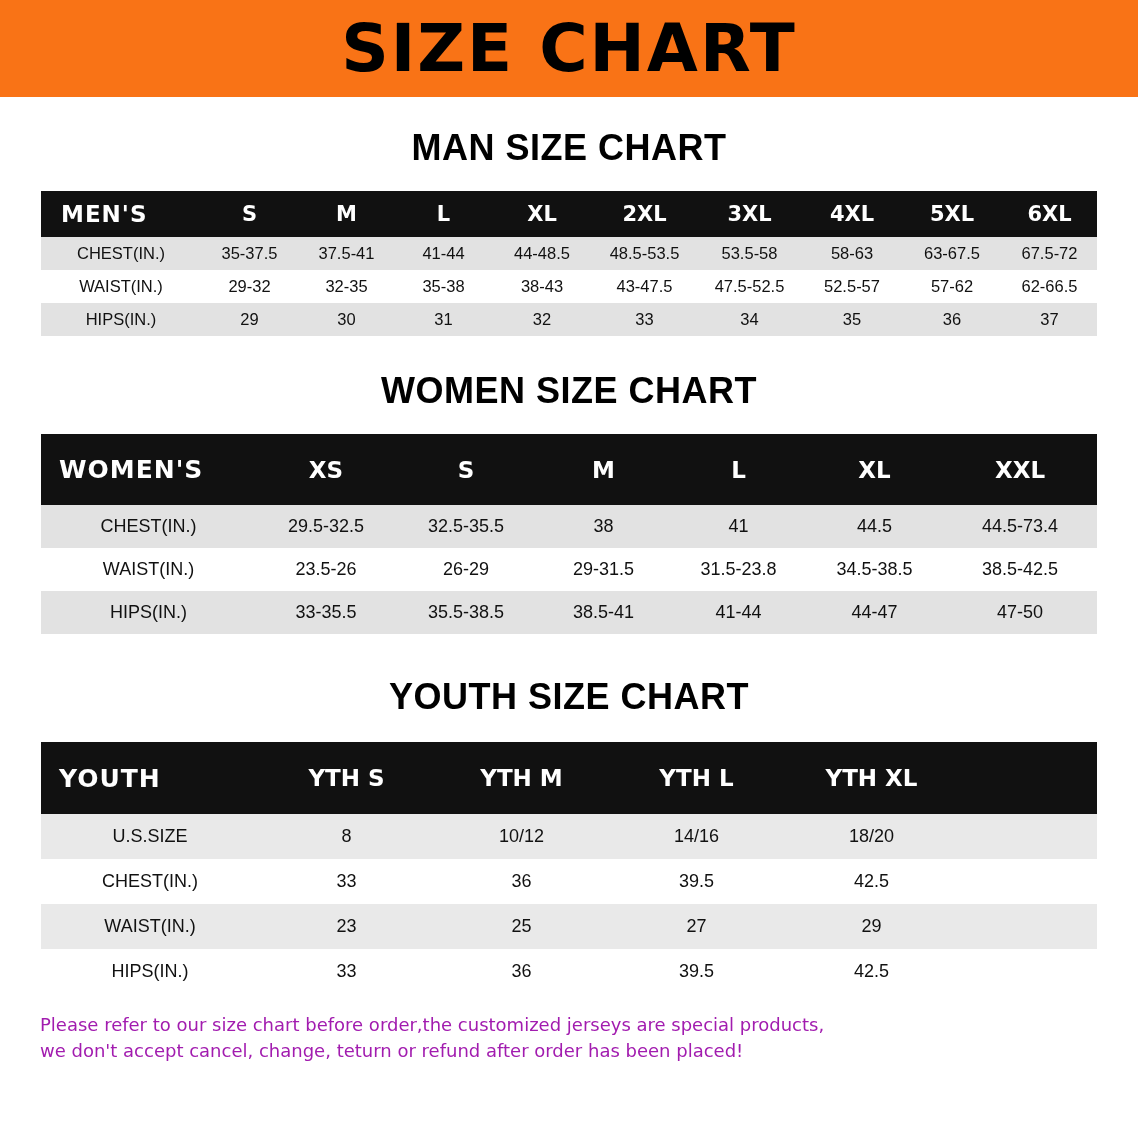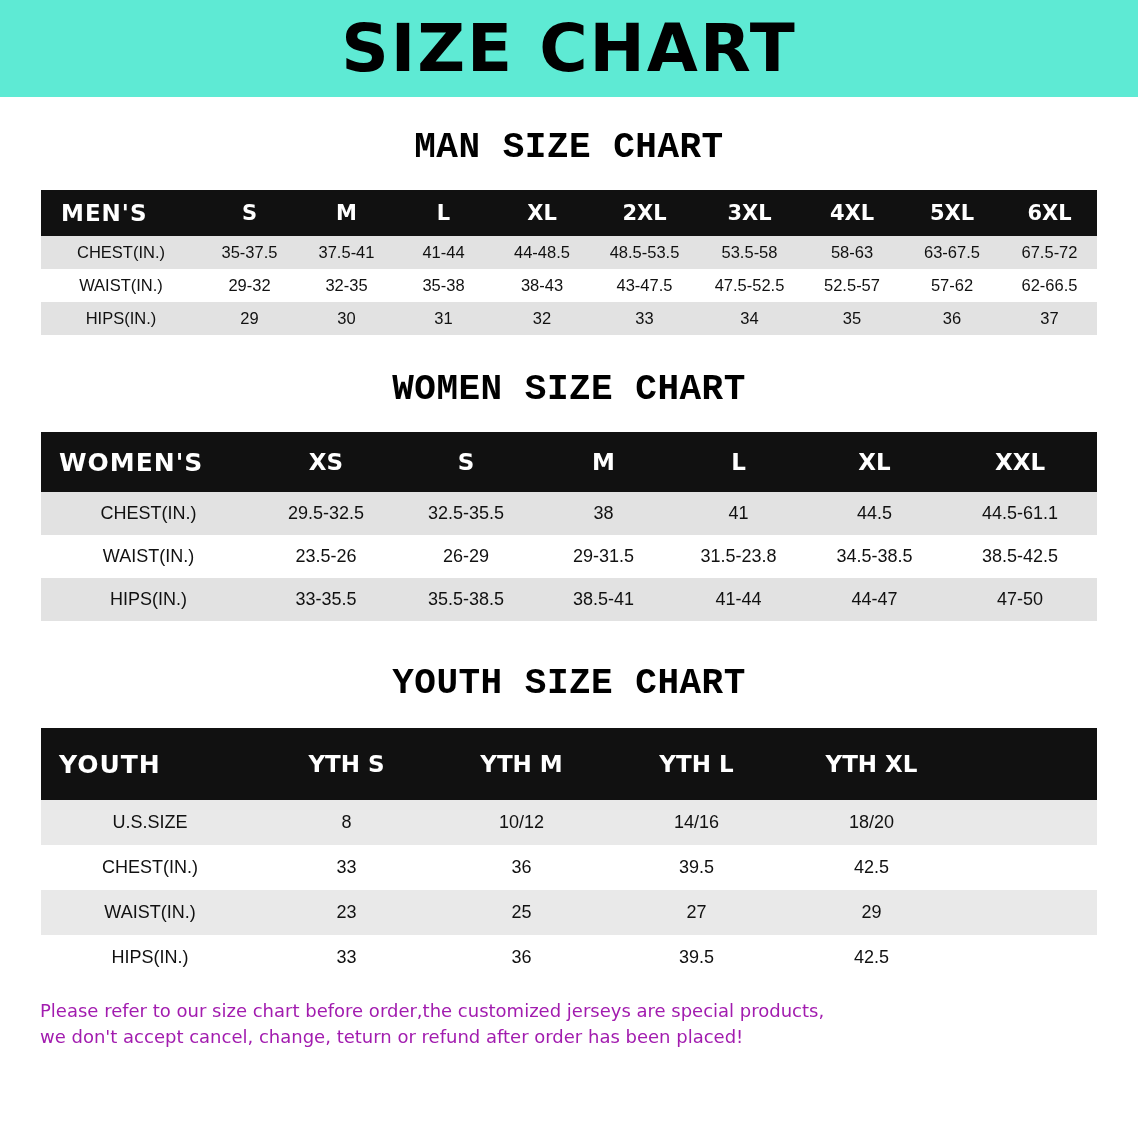--- a/index.html
+++ b/index.html
@@ -12,38 +12,38 @@
     height: 1132px;
     font-family: "Liberation Sans", sans-serif;
     color: #000;
     overflow: hidden;
   }
 
   
   .banner {
     width: 100%;
     height: 97px;
-    background: #5eead4;
+    background: #f97316;
     display: flex;
     align-items: center;
     justify-content: center;
   }
   .banner-title {
     font-family: "DejaVu Sans", sans-serif;
     font-weight: bold;
     font-size: 66px;
     letter-spacing: 2px;
     color: #000;
     line-height: 1;
   }
 
   
   .section-title {
     text-align: center;
-    font-family: Liberation Mono, monospace;
+    font-family: Liberation Sans, sans-serif;
     font-weight: bold;
     font-size: 36px;
     letter-spacing: 0.5px;
     color: #000;
   }
   #man-title   { margin-top: 30px; margin-bottom: 22px; }
   #women-title { margin-top: 34px; margin-bottom: 22px; }
   #youth-title { margin-top: 42px; margin-bottom: 24px; }
 
   
@@ -78,21 +78,21 @@
 
   
   #men-table thead th { height: 46px; font-size: 21px; }
   #men-table thead th.rowlabel { font-size: 23px; padding-left: 20px; }
   #men-table tbody td { height: 33px; font-size: 16.5px; }
   #men-table tbody tr:nth-child(odd) td  { background: #e2e2e2; }
   #men-table tbody tr:nth-child(even) td { background: #ffffff; }
   #men-table tbody tr:nth-child(3) td    { background: #e2e2e2; }
 
   
-  #women-table thead th { height: 60px; font-size: 23px; margin-top: 39px; }
+  #women-table thead th { height: 71px; font-size: 23px; margin-top: 39px; }
   #women-table thead th.rowlabel { font-size: 25px; }
   #women-table tbody td { height: 43px; font-size: 18px; }
   #women-table tbody tr:nth-child(odd) td  { background: #e2e2e2; }
   #women-table tbody tr:nth-child(even) td { background: #ffffff; }
 
   
   #youth-table thead th { height: 72px; font-size: 23px; }
   #youth-table thead th.rowlabel { font-size: 25px; }
   #youth-table tbody td { height: 45px; font-size: 18px; }
   #youth-table tbody tr:nth-child(odd) td  { background: #e9e9e9; }
@@ -210,21 +210,21 @@
       </tr>
     </thead>
     <tbody>
       <tr>
         <td class="rowlabel">CHEST(IN.)</td>
         <td>29.5-32.5</td>
         <td>32.5-35.5</td>
         <td>38</td>
         <td>41</td>
         <td>44.5</td>
-        <td>44.5-61.1</td>
+        <td>44.5-73.4</td>
       </tr>
       <tr>
         <td class="rowlabel">WAIST(IN.)</td>
         <td>23.5-26</td>
         <td>26-29</td>
         <td>29-31.5</td>
         <td>31.5-23.8</td>
         <td>34.5-38.5</td>
         <td>38.5-42.5</td>
       </tr>

